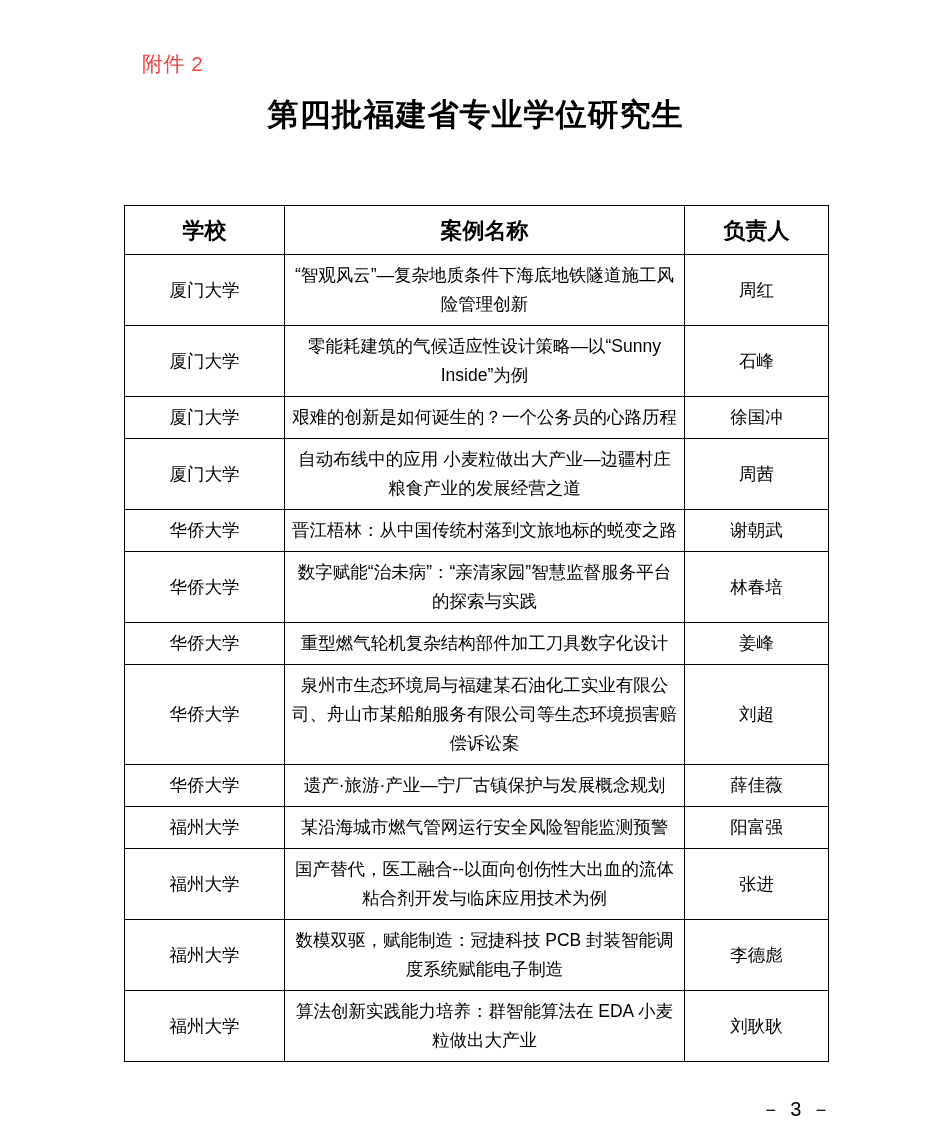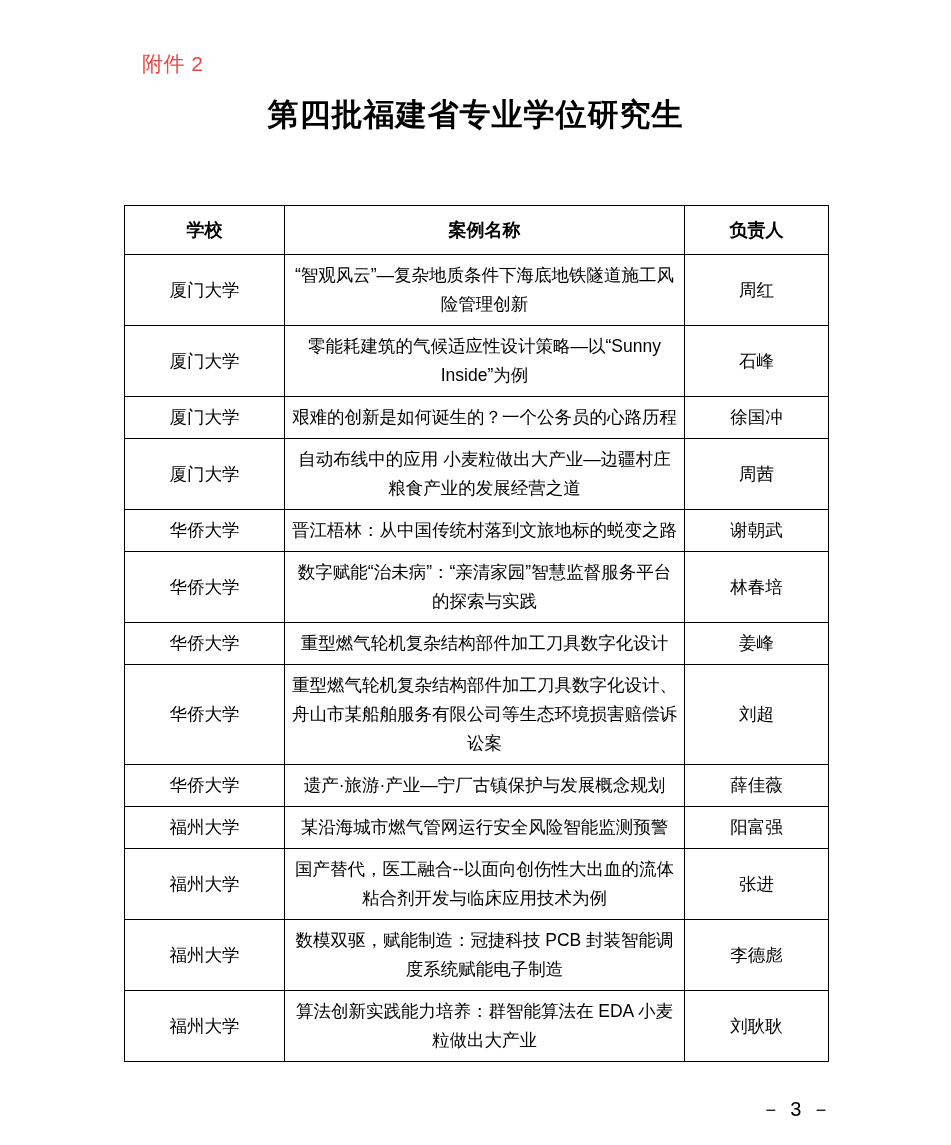--- a/index.html
+++ b/index.html
@@ -60,21 +60,21 @@
     border: 1px solid #000;
     font-size: 17.5px;
     line-height: 29px;
     text-align: center;
     vertical-align: middle;
     padding: 6px 6px;
     color: #000;
   }
   table.case-table th {
     font-weight: bold;
-    font-size: 18px;
+    font-size: 22px;
     height: 34px;
     padding: 7px 22px;
   }
   col.col-school { width: 160px; }
   col.col-case   { width: 400px; }
   col.col-owner  { width: 144px; }
 
   td.case-cell {
     text-align: center;
     padding-left: 10px;
@@ -145,21 +145,21 @@
         <td class="case-cell">数字赋能“治未病”：“亲清家园”智慧监督服务平台的探索与实践</td>
         <td>林春培</td>
       </tr>
       <tr>
         <td>华侨大学</td>
         <td class="case-cell">重型燃气轮机复杂结构部件加工刀具数字化设计</td>
         <td>姜峰</td>
       </tr>
       <tr>
         <td>华侨大学</td>
-        <td class="case-cell">重型燃气轮机复杂结构部件加工刀具数字化设计、舟山市某船舶服务有限公司等生态环境损害赔偿诉讼案</td>
+        <td class="case-cell">泉州市生态环境局与福建某石油化工实业有限公司、舟山市某船舶服务有限公司等生态环境损害赔偿诉讼案</td>
         <td>刘超</td>
       </tr>
       <tr>
         <td>华侨大学</td>
         <td class="case-cell">遗产·旅游·产业—宁厂古镇保护与发展概念规划</td>
         <td>薛佳薇</td>
       </tr>
       <tr>
         <td>福州大学</td>
         <td class="case-cell">某沿海城市燃气管网运行安全风险智能监测预警</td>

